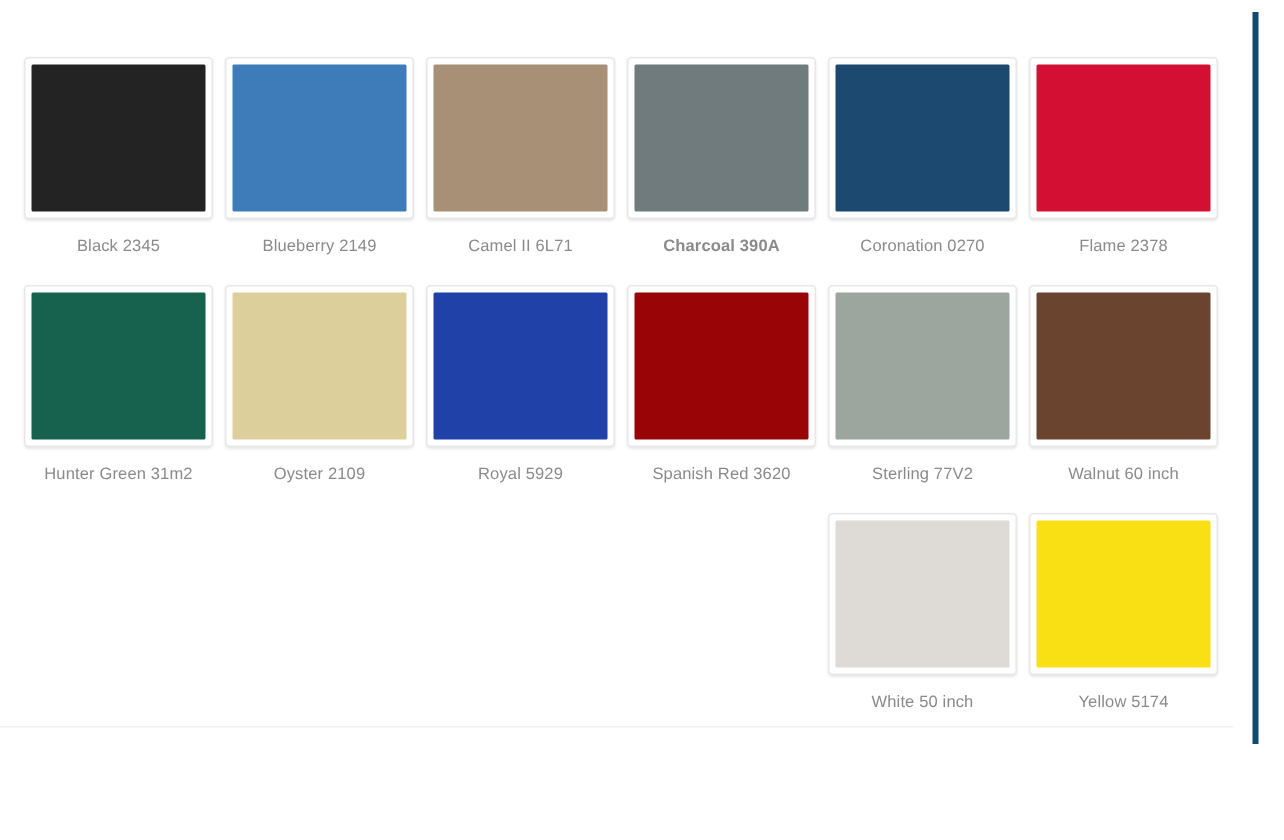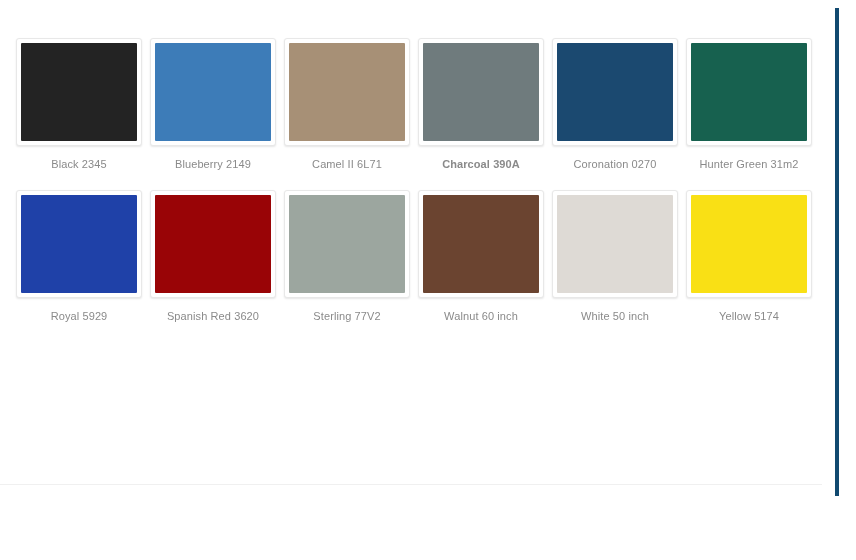--- a/index.html
+++ b/index.html
@@ -132,26 +132,38 @@
         <div class="swatch-label" style="color: rgb(138, 138, 138); font-weight: bold;">Charcoal 390A</div>
       </div>
       <div class="swatch-cell">
         <div class="swatch-card" style="border-color: rgb(232, 232, 232);">
           <div class="swatch-color" style="background-color: rgb(27, 73, 112);"></div>
         </div>
         <div class="swatch-label" style="color: rgb(138, 138, 138);">Coronation 0270</div>
       </div>
       <div class="swatch-cell">
         <div class="swatch-card" style="border-color: rgb(232, 232, 232);">
+          <div class="swatch-color" style="background-color: rgb(211, 15, 52);"></div>
+        </div>
+        <div class="swatch-label" style="color: rgb(138, 138, 138);">Flame 2378</div>
+      </div>
+      <div class="swatch-cell">
+        <div class="swatch-card" style="border-color: rgb(232, 232, 232);">
           <div class="swatch-color" style="background-color: rgb(23, 97, 79);"></div>
         </div>
         <div class="swatch-label" style="color: rgb(138, 138, 138);">Hunter Green 31m2</div>
       </div>
       <div class="swatch-cell">
         <div class="swatch-card" style="border-color: rgb(232, 232, 232);">
+          <div class="swatch-color" style="background-color: rgb(221, 207, 155);"></div>
+        </div>
+        <div class="swatch-label" style="color: rgb(138, 138, 138);">Oyster 2109</div>
+      </div>
+      <div class="swatch-cell">
+        <div class="swatch-card" style="border-color: rgb(232, 232, 232);">
           <div class="swatch-color" style="background-color: rgb(31, 65, 168);"></div>
         </div>
         <div class="swatch-label" style="color: rgb(138, 138, 138);">Royal 5929</div>
       </div>
       <div class="swatch-cell">
         <div class="swatch-card" style="border-color: rgb(232, 232, 232);">
           <div class="swatch-color" style="background-color: rgb(153, 4, 6);"></div>
         </div>
         <div class="swatch-label" style="color: rgb(138, 138, 138);">Spanish Red 3620</div>
       </div>

